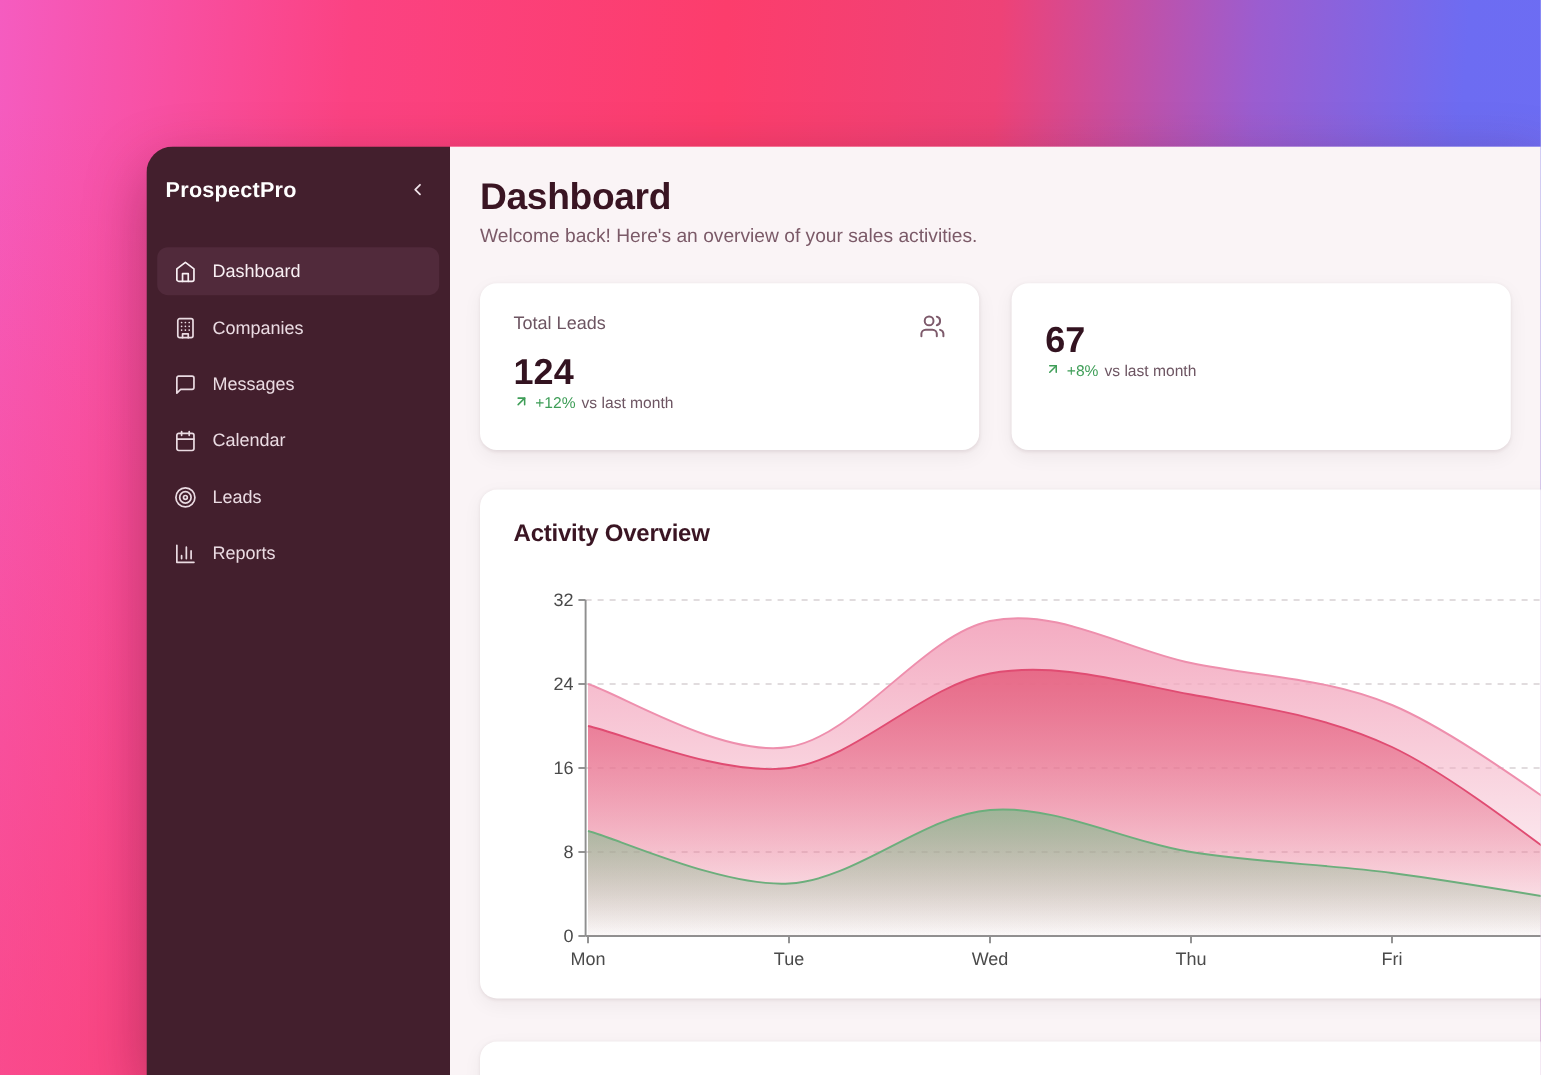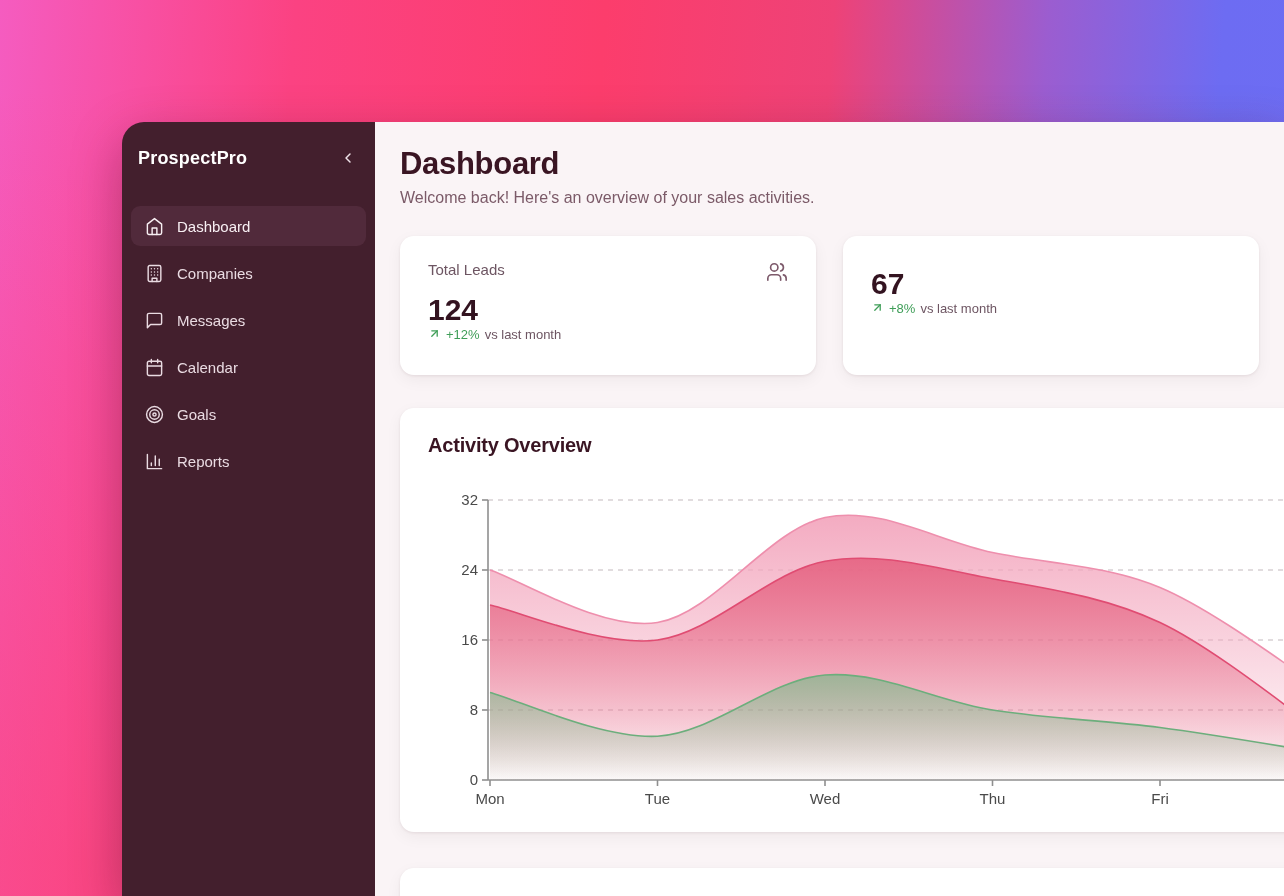--- a/index.html
+++ b/index.html
@@ -100,21 +100,21 @@
           <span>Calendar</span>
         </div>
         <div class="nav-item">
           <span style="display:flex">
             <svg viewBox="0 0 24 24" fill="none" stroke="currentColor" stroke-width="1.8" stroke-linecap="round" stroke-linejoin="round">
               <circle cx="12" cy="12" r="10"></circle>
               <circle cx="12" cy="12" r="6"></circle>
               <circle cx="12" cy="12" r="2"></circle>
             </svg>
           </span>
-          <span>Goals</span>
+          <span>Leads</span>
         </div>
         <div class="nav-item">
           <span style="display:flex">
             <svg viewBox="0 0 24 24" fill="none" stroke="currentColor" stroke-width="1.8" stroke-linecap="round" stroke-linejoin="round">
               <path d="M3 3v18h18"></path>
               <path d="M8 17v-3M13 17V5M18 17V9"></path>
             </svg>
           </span>
           <span>Reports</span>
         </div>

